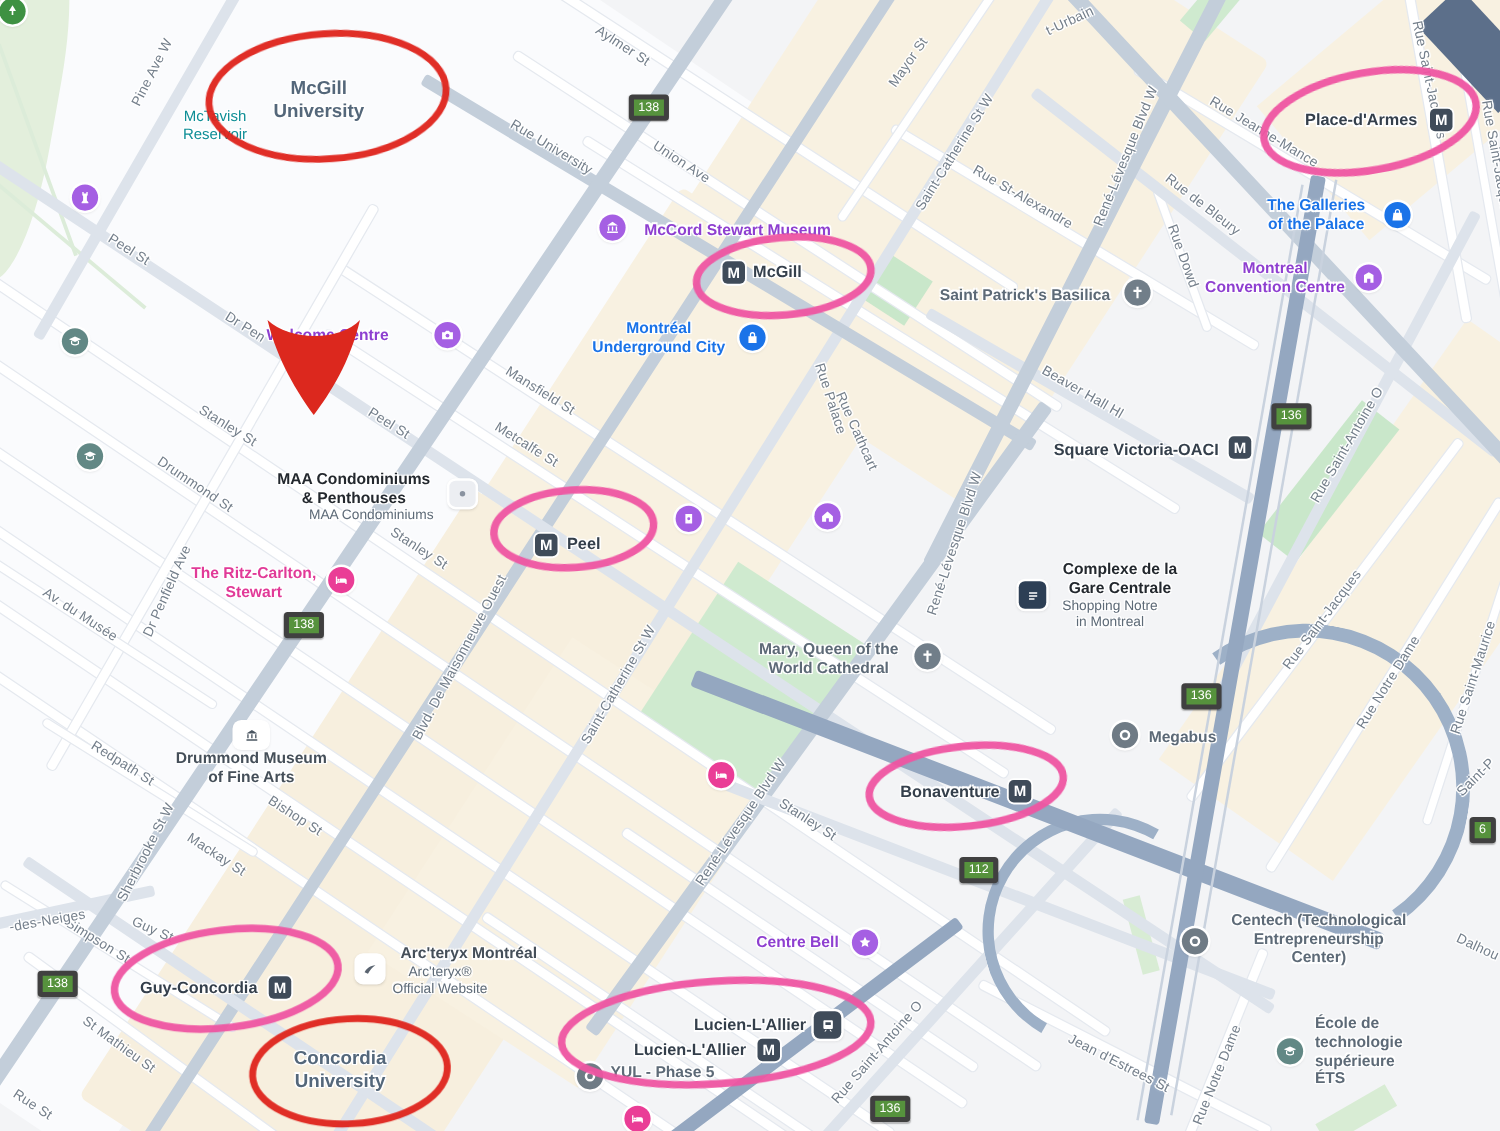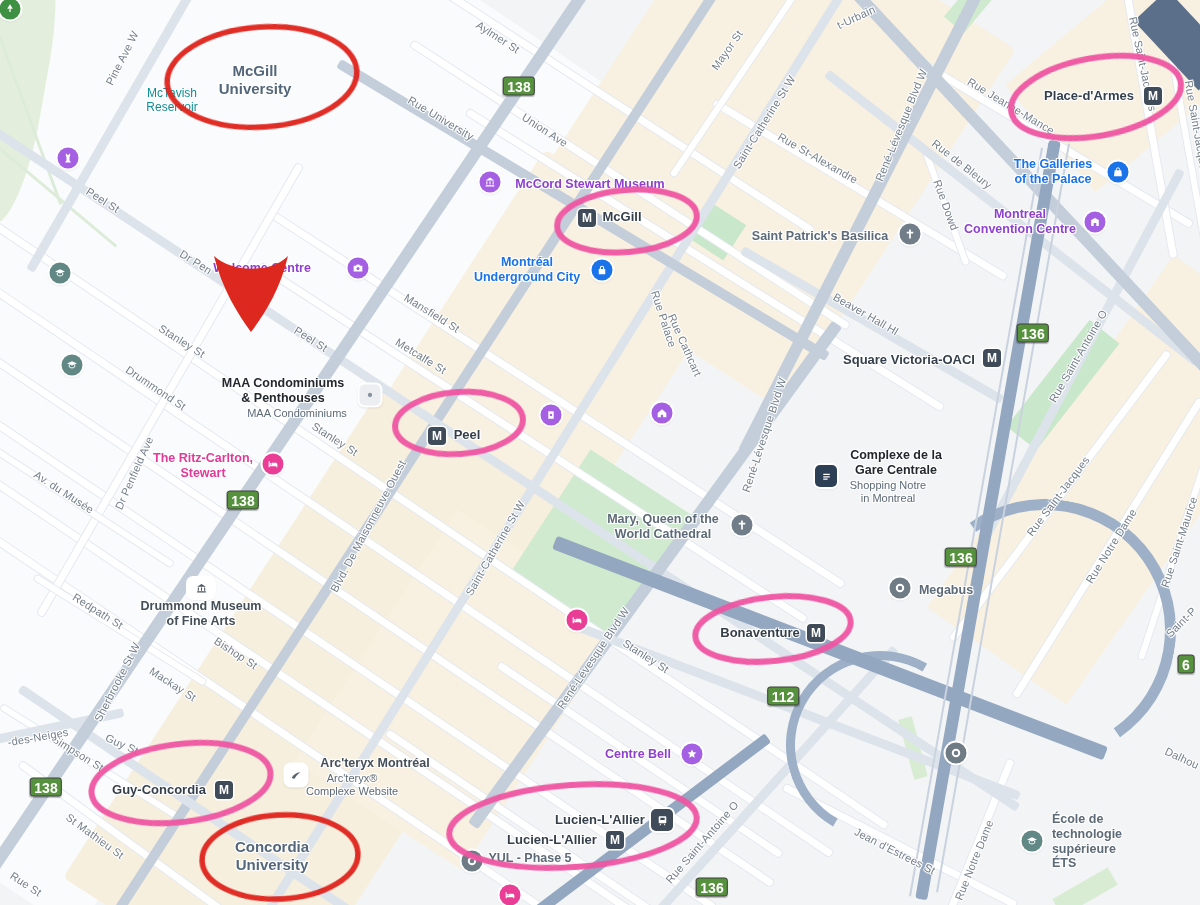--- a/index.html
+++ b/index.html
@@ -16,22 +16,22 @@
   .lbl{position:absolute;transform:translate(-50%,-50%) rotate(var(--r,0deg));font-size:11px;color:#747f8b;
        letter-spacing:.2px;white-space:pre;
        text-shadow:-1px -1px 0 #fff,1px -1px 0 #fff,-1px 1px 0 #fff,1px 1px 0 #fff,0 0 3px #fff}
   .plbl{position:absolute;transform:translate(-50%,-50%);font-size:12.5px;line-height:1.18;text-align:center;
        white-space:pre-line;font-weight:bold;
        text-shadow:-1px -1px 0 #fff,1px -1px 0 #fff,-1px 1px 0 #fff,1px 1px 0 #fff,0 0 3px #fff}
   .c-purple{color:#8e3fd0}.c-blue{color:#1a73e8}.c-pinkt{color:#e13a98}.c-teal{color:#0e8e96}
   .c-dark{color:#23282e}.c-gray{color:#5d6a77}.c-darkg{color:#454f59}
   .c-slate{color:#54677a;font-size:15px}.c-station{color:#343f4b;font-size:13px}
   .sub{font-size:11px;font-weight:normal;color:#5d6a77}
-  .badge{position:absolute;transform:translate(-50%,-50%);background:#56923d;border:1px solid #404040;color:#fff;
-       font-size:14px;font-weight:bold;padding:1.5px 3.5px;border-radius:3px;line-height:1;box-shadow:0 1px 1px rgba(0,0,0,.25)}
+  .badge{position:absolute;transform:translate(-50%,-50%);background:#56923d;border:4px solid #404040;color:#fff;
+       font-size:10px;font-weight:normal;padding:1.5px 3.5px;border-radius:3px;line-height:1;box-shadow:0 1px 1px rgba(0,0,0,.25)}
   .pic{position:absolute;width:21px;height:21px;border-radius:50%;transform:translate(-50%,-50%);
        display:flex;align-items:center;justify-content:center;box-shadow:0 0 0 2px #fff,0 1px 3px rgba(0,0,0,.3)}
   .pic svg{width:13px;height:13px;display:block}
   .sq{border-radius:5px}
   .mb{position:absolute;width:18px;height:18px;transform:translate(-50%,-50%);background:#3f4b59;border-radius:4px;
       color:#fff;font-weight:bold;font-size:12px;line-height:18px;text-align:center;box-shadow:0 0 0 1.5px #fff}
   #ann{position:absolute;left:0;top:0;pointer-events:none}
   .yah{position:absolute;left:255px;top:191px;width:118px;height:118px;transform:translate(-50%,-50%);
        background:#fff;border:7px solid #dc281e;border-radius:50%;display:flex;flex-direction:column;
        align-items:center;justify-content:center;box-shadow:0 2px 6px rgba(0,0,0,.3);z-index:60}
@@ -337,22 +337,24 @@
 World Cathedral</div>
   <div class="plbl c-dark" style="left:896px;top:463px">Complexe de la
 Gare Centrale</div>
   <div class="plbl sub" style="left:888px;top:492px">Shopping Notre
 in Montreal</div>
   <div class="plbl c-gray" style="left:946px;top:590px">Megabus</div>
   <div class="plbl c-darkg" style="left:201px;top:614px">Drummond Museum
 of Fine Arts</div>
   <div class="plbl c-darkg" style="left:375px;top:763px">Arc'teryx Montréal</div>
   <div class="plbl sub" style="left:352px;top:785px">Arc'teryx®
-Complexe Website</div>
+Official Website</div>
   <div class="plbl c-purple" style="left:638px;top:754px">Centre Bell</div>
+  <div class="plbl c-gray" style="left:1055px;top:751px">Centech (Technological
+Entrepreneurship Center)</div>
   <div class="plbl c-gray" style="left:1087px;top:841px;text-align:left">École de
 technologie
 supérieure
 ÉTS</div>
   <div class="plbl c-gray" style="left:530px;top:858px">YUL - Phase 5</div>
   <div class="plbl c-slate" style="left:272px;top:856px">Concordia
 University</div>
 
   <div class="mb" style="left:587px;top:218px">M</div>
   <div class="plbl c-station" style="left:622px;top:217px">McGill</div>

